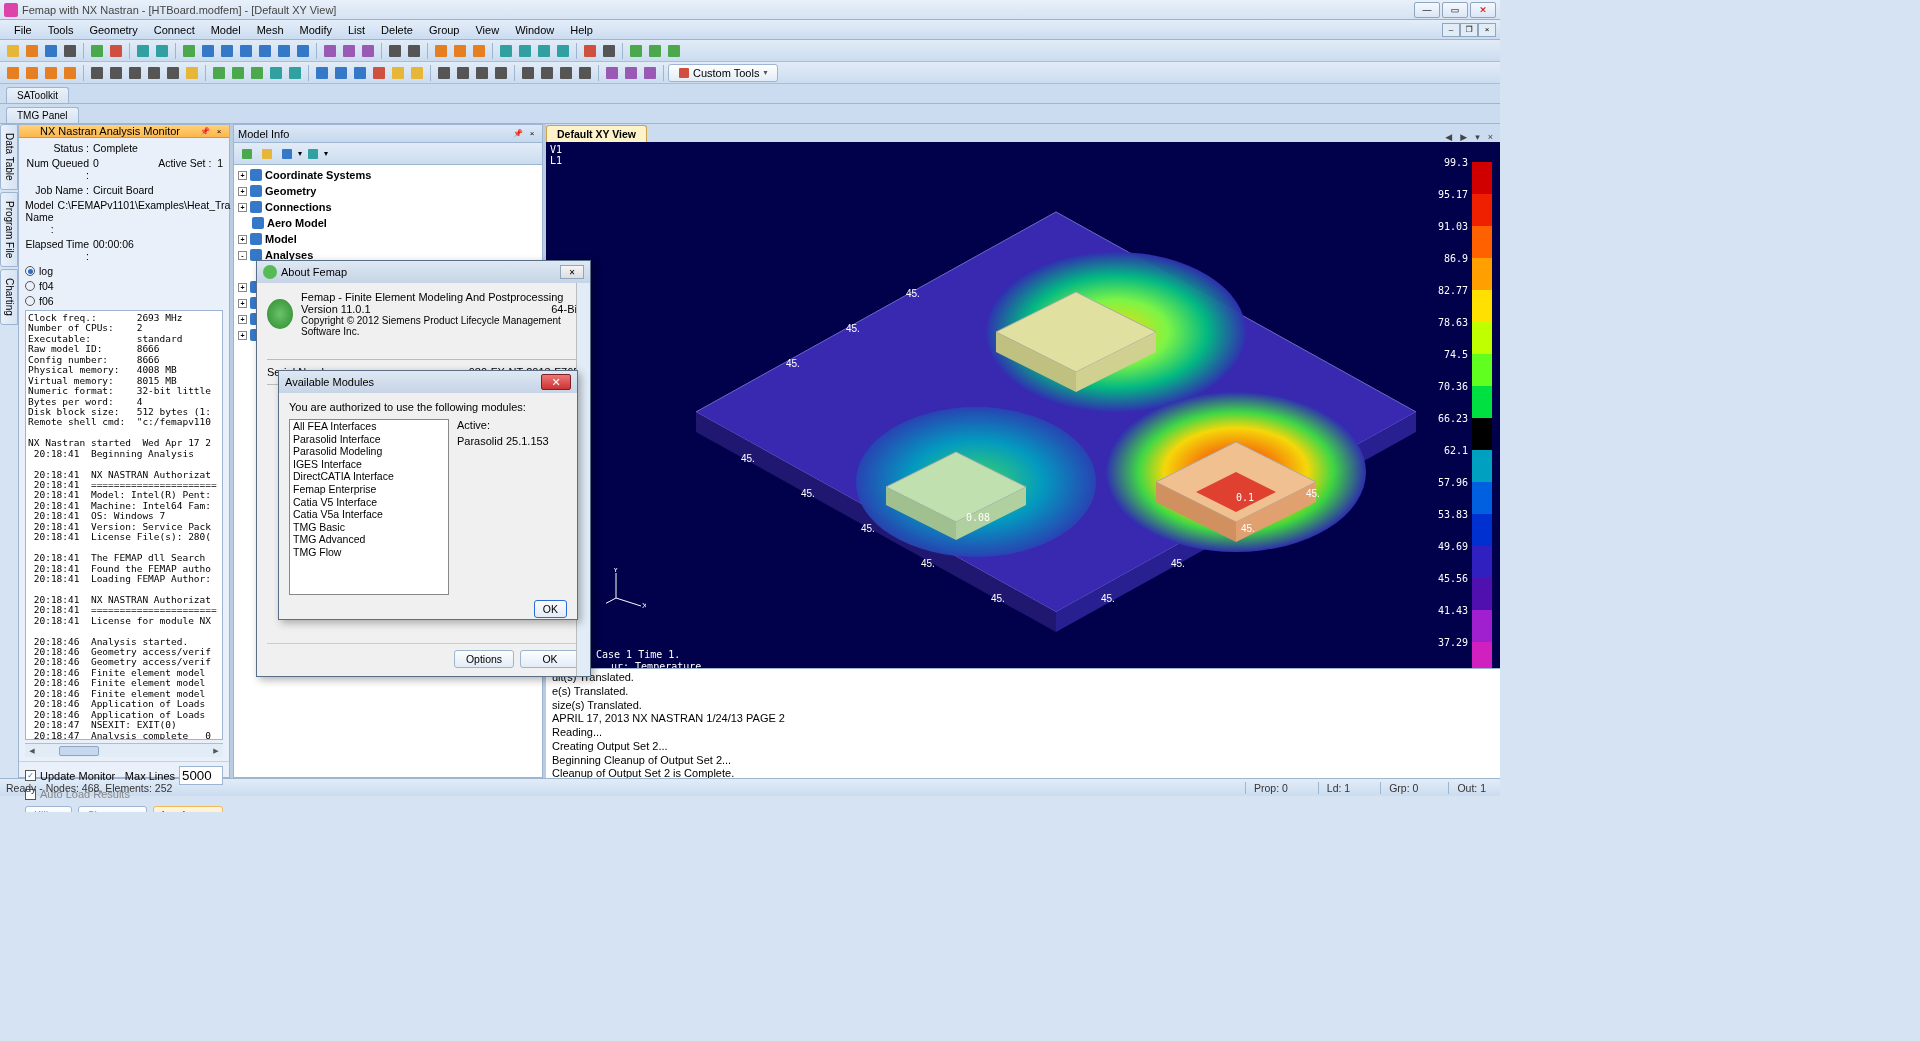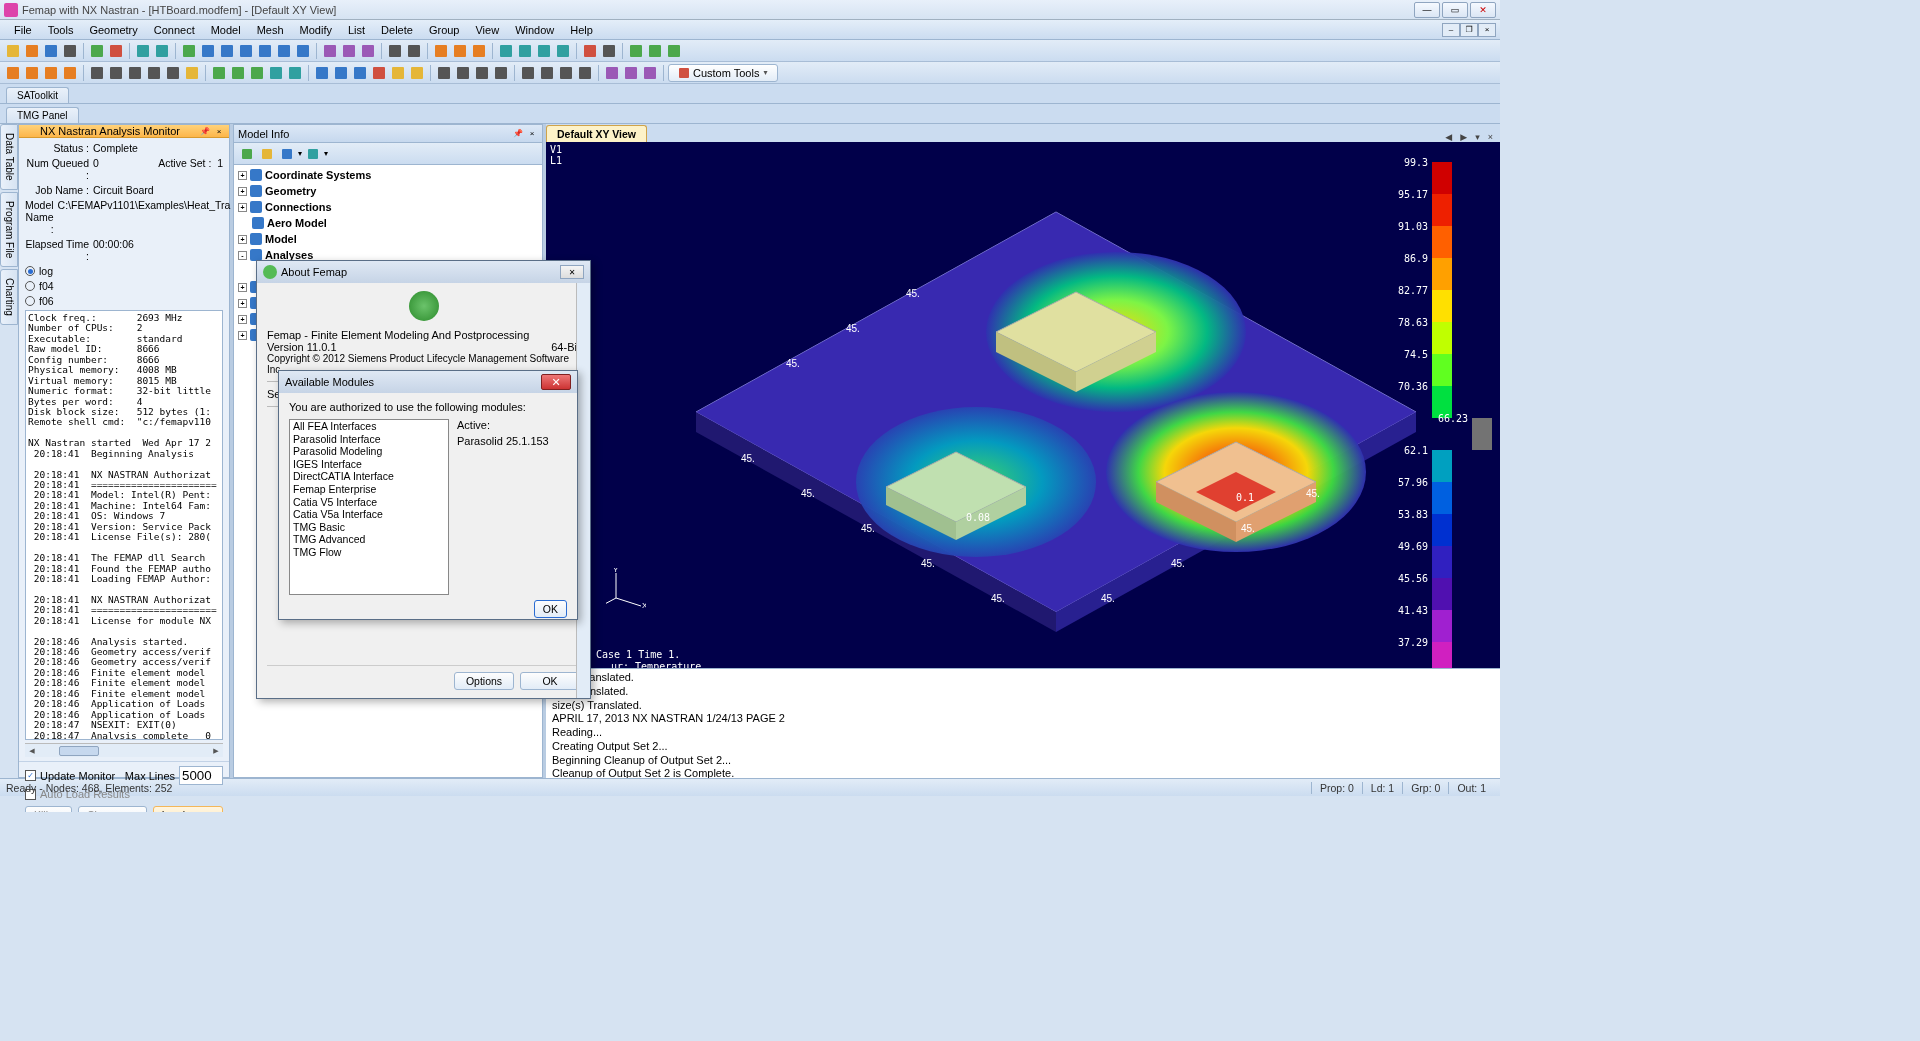--- a/index.html
+++ b/index.html
@@ -98,31 +98,31 @@
 .bottom-output { height: 110px; background: #fff; border-top: 1px solid #9db5d0; font-size: 11px; overflow: hidden; padding: 2px 6px; line-height: 1.25; position: relative; }
 
 
 .dialog { position: absolute; background: #f0f0f0; border: 1px solid #5a6e87; box-shadow: 3px 3px 8px rgba(0,0,0,0.3); }
 .dlg-title { height: 22px; background: linear-gradient(#dfe8f4,#c6d4e6); display: flex; align-items: center; padding: 0 6px; font-size: 11px; }
 .dlg-title .t { flex: 1; }
 .dlg-title .x { width: 30px; height: 16px; background: linear-gradient(#e77,#c33); color: #fff; border: 1px solid #802020; border-radius: 2px; display:flex;align-items:center;justify-content:center; cursor:pointer; }
 .dlg-title .xg { width: 24px; height: 14px; border: 1px solid #8fa5c0; background: linear-gradient(#f5f5f5,#ddd); display:flex;align-items:center;justify-content:center;font-size:8px;cursor:pointer; }
 .dlg-body { padding: 8px 10px; font-size: 11px; }
 .about-dlg { left: 256px; top: 260px; width: 335px; }
-.about-row { display: flex; align-items: center; gap: 8px; margin-bottom: 6px; flex-direction: column; }
+.about-row { display: flex; align-items: center; gap: 8px; margin-bottom: 22px; }
 .about-icon { width: 30px; height: 30px; background: radial-gradient(#6bc36b,#2a8a2a); border-radius: 50%; }
 .serial-row { border-top: 1px solid #bbb; border-bottom: 1px solid #bbb; padding: 6px 0; margin: 6px 0; display: flex; }
 .serial-row .lbl { flex: 1; }
 .modules-dlg { left: 278px; top: 370px; width: 300px; height: 250px; }
 .modules-list { border: 1px solid #888; background: #fff; height: 176px; overflow: hidden; font-size: 10.5px; }
 .modules-list div { padding: 0 3px; line-height: 1.2; }
 
 
 .statusbar { height: 18px; background: linear-gradient(#e2ecf7,#cbdcf0); display: flex; align-items: center; padding: 0 6px; border-top: 1px solid #9db5d0; font-size: 10.5px; color: #333; }
-.statusbar .cell { border-left: 1px solid #9db5d0; padding: 0 8px; }
+.statusbar .cell { border-left: 1px solid #9db5d0; padding: 0 8px; margin-left: 22px; }
 .statusbar .first { flex: 1; }
 
 
 .vscroll { width: 14px; background: #e2ecf7; border-left: 1px solid #bbb; }
 </style>
 </head>
 <body>
 
 <div class="titlebar">
   <div class="app-icon"></div>
@@ -686,21 +686,21 @@
           </div>
           <div class="legend-swatch" style="background: rgb(192, 255, 0);">
             <span>78.63</span>
           </div>
           <div class="legend-swatch" style="background: rgb(96, 255, 32);">
             <span>74.5</span>
           </div>
           <div class="legend-swatch" style="background: rgb(0, 224, 64);">
             <span>70.36</span>
           </div>
-          <div class="legend-swatch" style="background: #737373; margin-left: 40px;">
+          <div class="legend-swatch" style="background: #000000;">
             <span>66.23</span>
           </div>
           <div class="legend-swatch" style="background: rgb(0, 160, 192);">
             <span>62.1</span>
           </div>
           <div class="legend-swatch" style="background: rgb(0, 96, 224);">
             <span>57.96</span>
           </div>
           <div class="legend-swatch" style="background: rgb(0, 48, 208);">
             <span>53.83</span>

